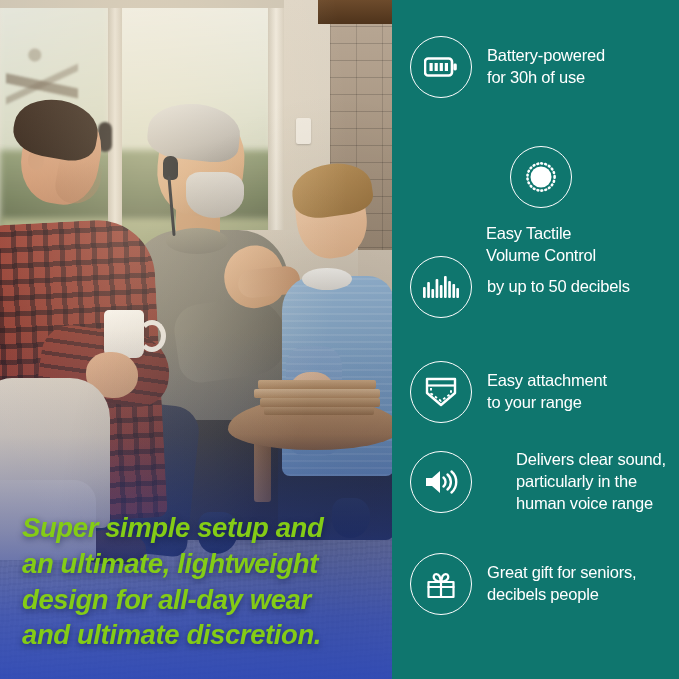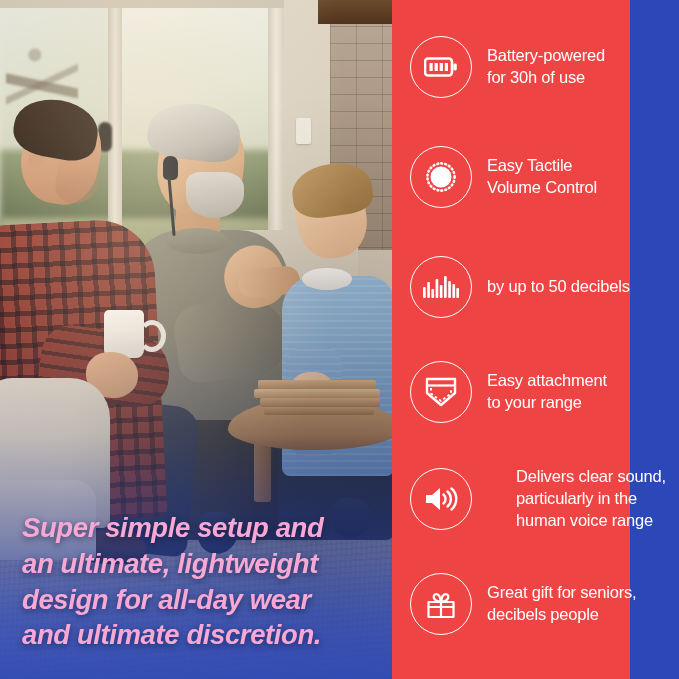--- a/index.html
+++ b/index.html
@@ -380,38 +380,38 @@
       rgba(43,71,184,.92) 100%);
     pointer-events: none;
   }
 
   
   #headline {
     position: absolute;
     left: 22px;
     bottom: 26px;
     width: 360px;
-    color: #f9a8d4;
+    color: #84cc16;
     font-weight: bold;
     font-style: italic;
     font-size: 27.5px;
     line-height: 1.30;
     letter-spacing: -0.4px;
     text-shadow: 0 2px 6px rgba(10,18,60,.55);
     z-index: 6;
   }
   #headline .hl-line { display: block; white-space: nowrap; }
 
   
   #features-panel {
     position: absolute;
     left: 392px; top: 0;
-    width: 238px;
+    width: 287px;
     height: 679px;
-    background: #ef4444;
+    background: #0f766e;
   }
   .feature-row {
     position: absolute;
     left: 18px;
     display: flex;
     align-items: center;
     gap: 15px;
     width: 262px;
   }
   .feature-icon {
@@ -430,25 +430,25 @@
     color: #ffffff;
     font-size: 16.5px;
     line-height: 1.32;
     letter-spacing: -0.2px;
     font-weight: 500;
   }
   .feature-text .ft-line { display: block; white-space: nowrap; }
 
   
   #feature-0 { top: 36px; }
-  #feature-1 { top: 146px; }
+  #feature-1 { top: 146px; flex-direction: column; }
   #feature-2 { top: 256px; }
   #feature-3 { top: 361px; }
-  #feature-4 { top: 466px; gap: 44px; }
-  #feature-5 { top: 573px; }
+  #feature-4 { top: 449px; gap: 44px; }
+  #feature-5 { top: 553px; }
 </style>
 </head>
 <body>
 
 <div id="page">
 
   <div id="photo-panel">
     <div class="ph bg-wall"></div>
     <div class="ph window-left"></div>
     <div class="ph window-center"></div>

